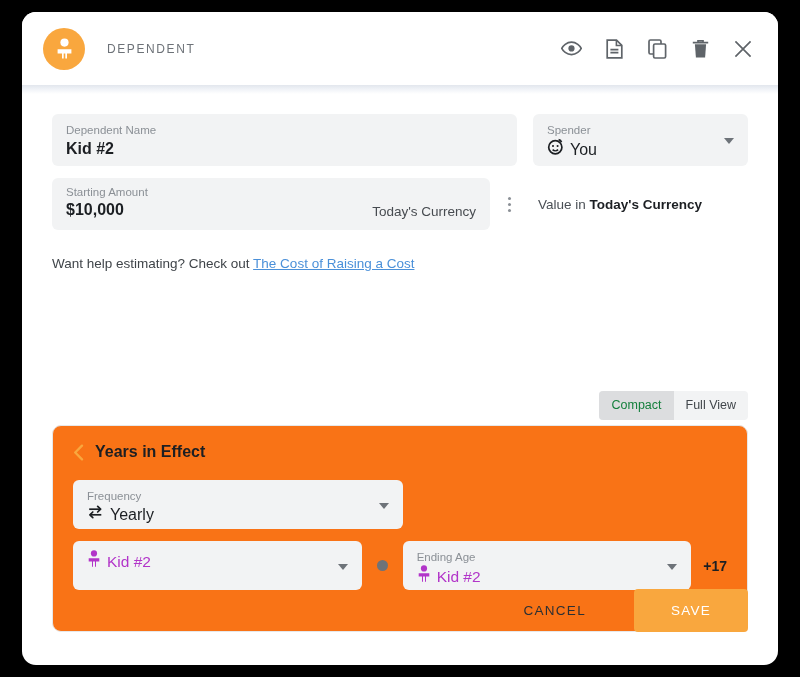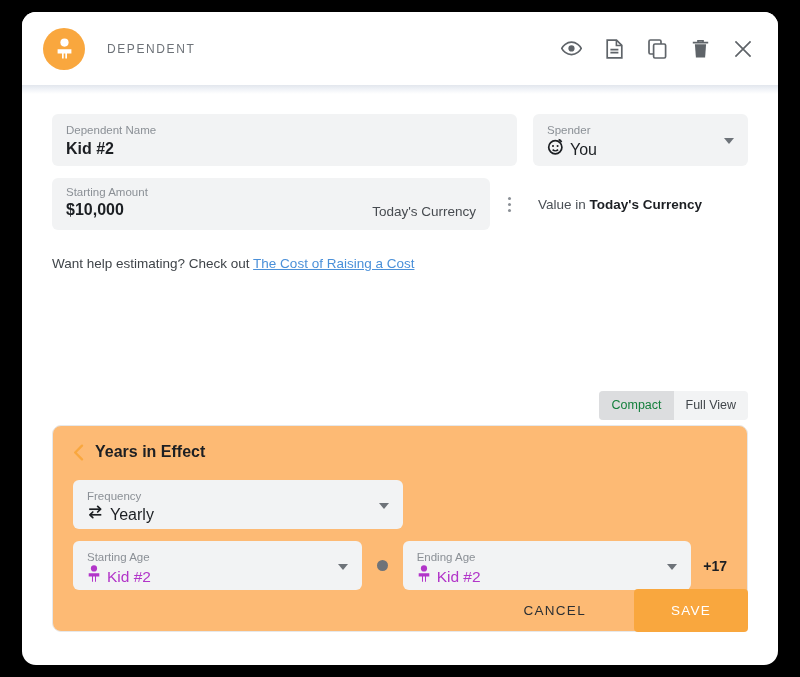--- a/index.html
+++ b/index.html
@@ -183,21 +183,21 @@
   }
   .view-toggle div.active { background: #dcdddf; color: #15803d; }
 
   
   .years-panel {
     position: absolute;
     left: 30px;
     right: 30px;
     top: 331px;
     height: 207px;
-    background: #fdba74;
+    background: #f97316;
     border: 1px solid #e6e8ea;
     border-radius: 9px;
     padding: 17px 20px 12px 20px;
   }
   .panel-title {
     display: flex;
     align-items: center;
     gap: 11px;
     font-size: 16px;
     font-weight: bold;
@@ -387,21 +387,20 @@
               </svg>
             </span>
             <span>Yearly</span>
           </div>
           <span class="caret"></span>
         </div>
       </div>
 
       <div class="age-row">
         <div class="field" id="starting-age-field">
-          <div class="field-label">Starting Age</div>
           <div class="field-value normal">
             <span>
               <svg width="14" height="17" viewBox="0 0 14 17" aria-hidden="true">
                 <circle cx="7" cy="3.4" r="3.1" fill="#b235c9"></circle>
                 <path d="M1.7 8.2h10.6v3.4H9v5.1H8v-5.1H6v5.1H5v-5.1H1.7z" fill="#b235c9"></path>
               </svg>
             </span>
             <span class="kid-value">Kid #2</span>
           </div>
           <span class="caret"></span>

